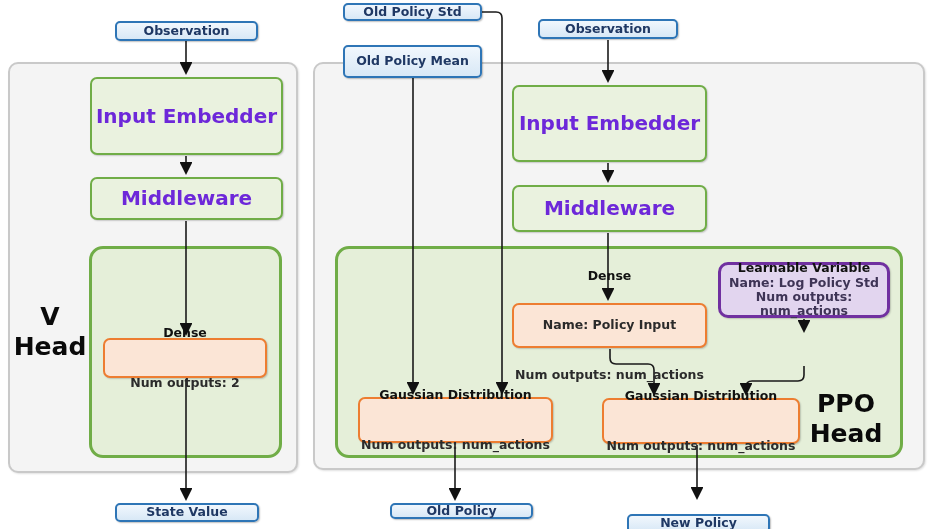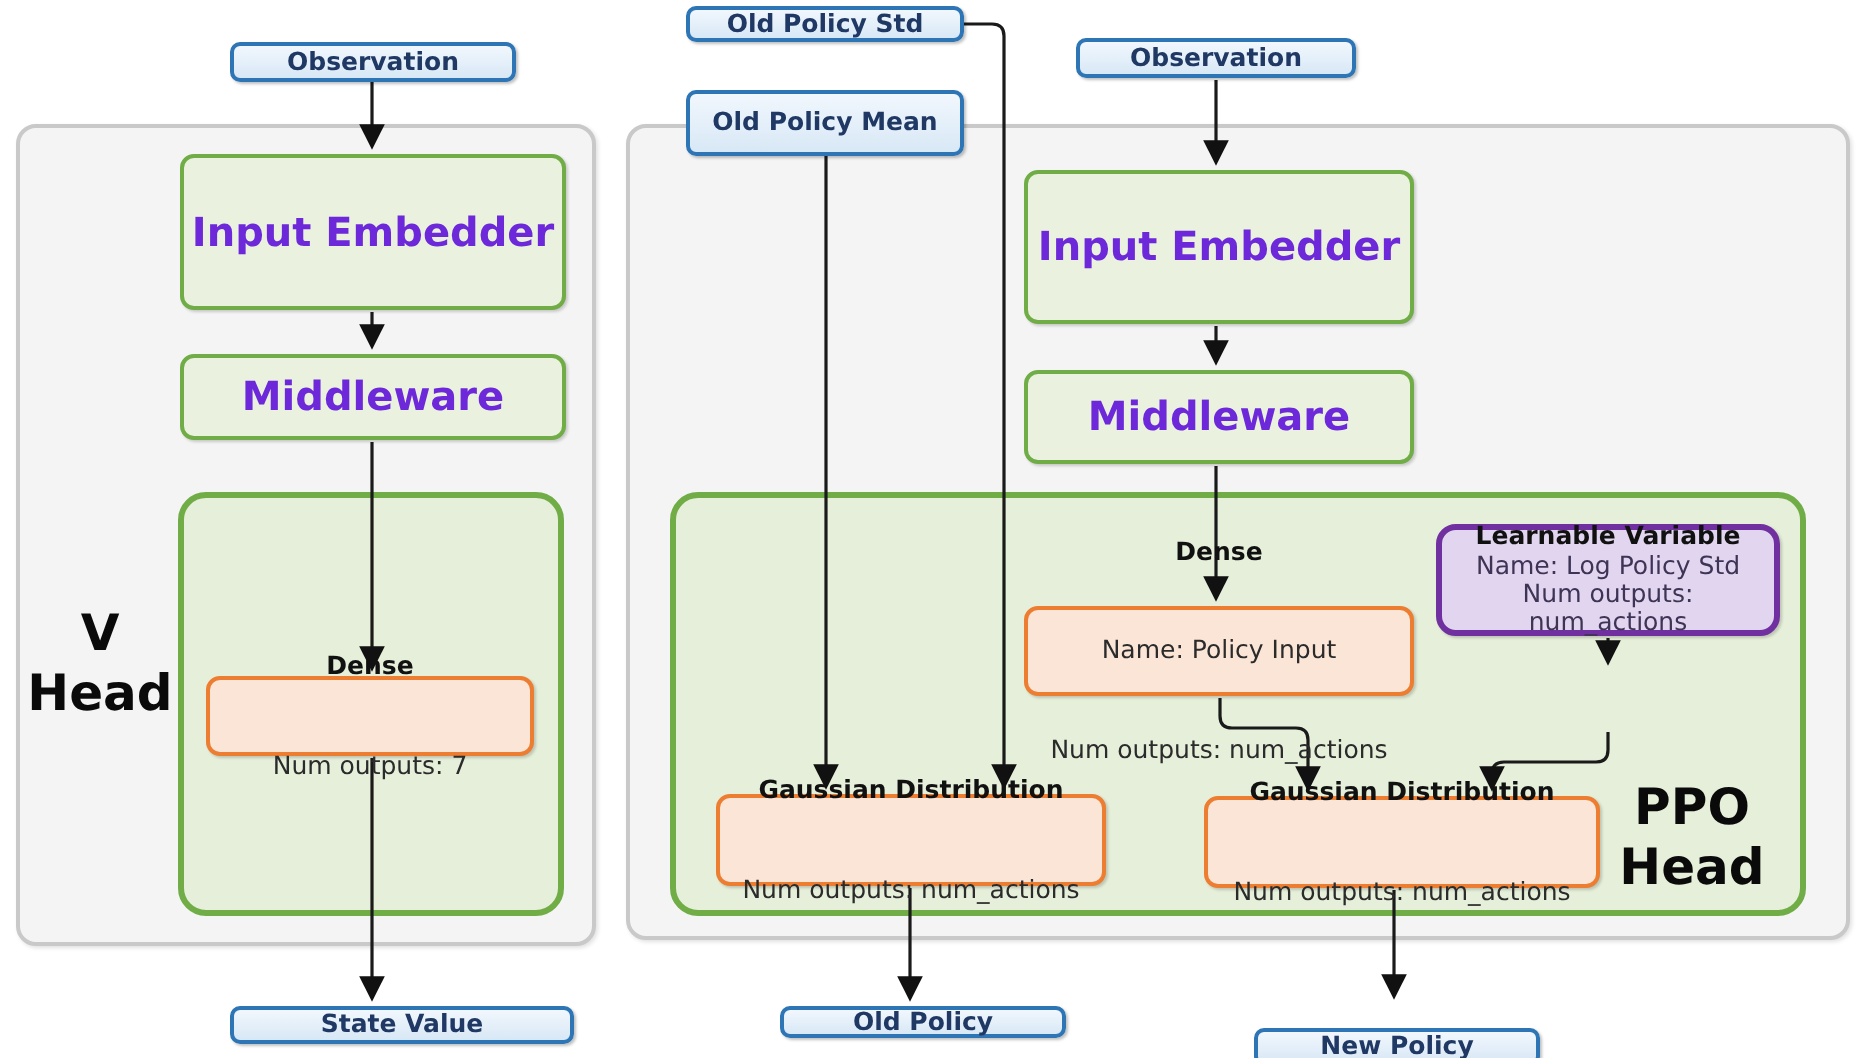--- a/index.html
+++ b/index.html
@@ -41,21 +41,21 @@
     background:#fbe5d6;border:2.5px solid #ed7d31;border-radius:7px;
     box-shadow:1px 1px 1.5px rgba(0,0,0,0.18);
     gap:35px;
   }
   .purple{
     background:#e2d5ef;border:3px solid #7030a0;border-radius:10px;
     box-shadow:1px 1px 1.5px rgba(0,0,0,0.18);
     text-align:center;
   }
   .t{font-size:12.5px;font-weight:700;color:#111111;}
-  .s{font-size:12.5px;font-weight:400;color:#2b2b2b;}
+  .s{font-size:12.5px;font-weight:700;color:#2b2b2b;}
   .purple .s{color:#3e3456;}
   .head-label{
     position:absolute;z-index:3;font-size:25px;font-weight:700;color:#0a0a0a;
     text-align:center;line-height:30px;
   }
 </style>
 </head>
 <body>
 
 <div class="canvas">
@@ -100,29 +100,29 @@
   <div class="box green" style="left:90px;top:77px;width:193px;height:78px;">
     <span>Input Embedder</span>
   </div>
 
   <div class="box green" style="left:90px;top:177px;width:193px;height:43px;">
     <span>Middleware</span>
   </div>
 
   <div class="box orange" style="left:103px;top:338px;width:164px;height:40px;">
     <span class="t">Dense</span>
-    <span class="s">Num outputs: 7</span>
+    <span class="s">Num outputs: 2</span>
   </div>
 
   <div class="head-label" style="left:11px;top:302px;width:78px;">
     <div>V</div>
     <div>Head</div>
   </div>
 
-  <div class="box blue" style="left:115px;top:503px;width:172px;height:19px;">
+  <div class="box blue" style="left:115px;top:503px;width:144px;height:19px;">
     <span>State Value</span>
   </div>
 
   <div class="box blue" style="left:343px;top:3px;width:139px;height:18px;">
     <span>Old Policy Std</span>
   </div>
 
   <div class="box blue" style="left:343px;top:45px;width:139px;height:33px;">
     <span>Old Policy Mean</span>
   </div>

